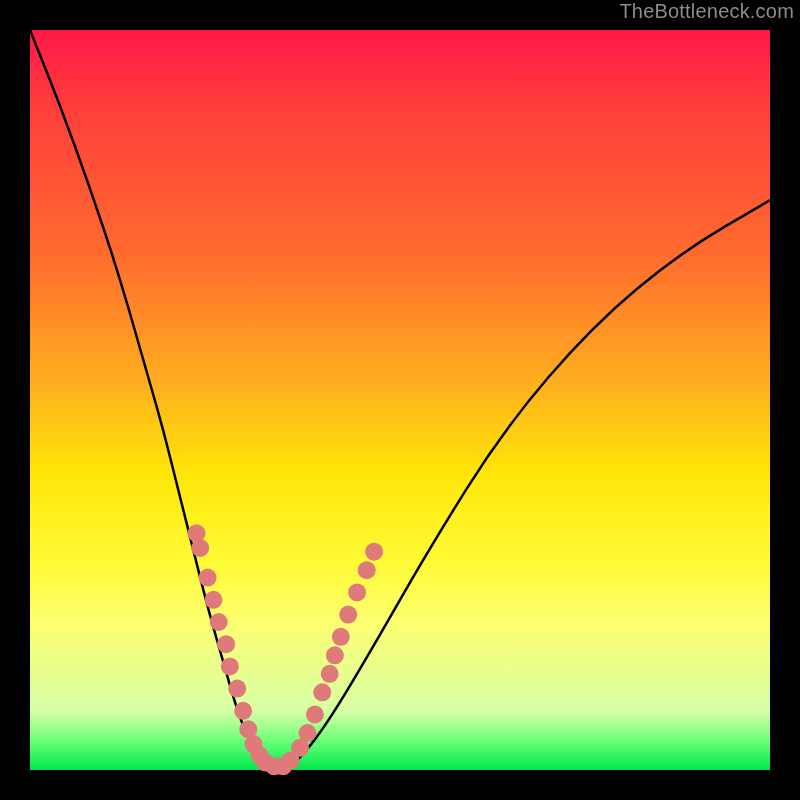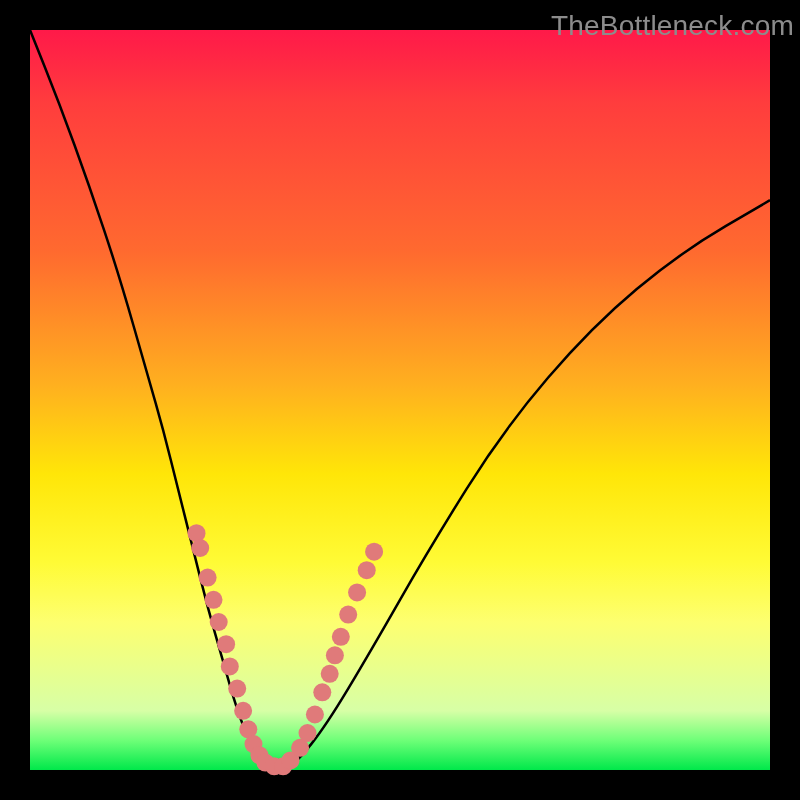--- a/index.html
+++ b/index.html
@@ -35,24 +35,24 @@
       #ffe608 60%,
       #fffb36 72%,
       #fdff70 80%,
       #d7ffa6 92%,
       #6eff78 96%,
       #00e84a 100%
     );
   }
   .watermark {
     position: absolute;
-    top: 10px;
+    top: 0;
     right: 6px;
     color: #8c8c8c;
-    font-size: 28px;
+    font-size: 20px;
     font-weight: 500;
     letter-spacing: 0.2px;
     user-select: none;
   }
   svg.curve {
     position: absolute;
     top: 0;
     left: 0;
     width: 740px;
     height: 740px;

